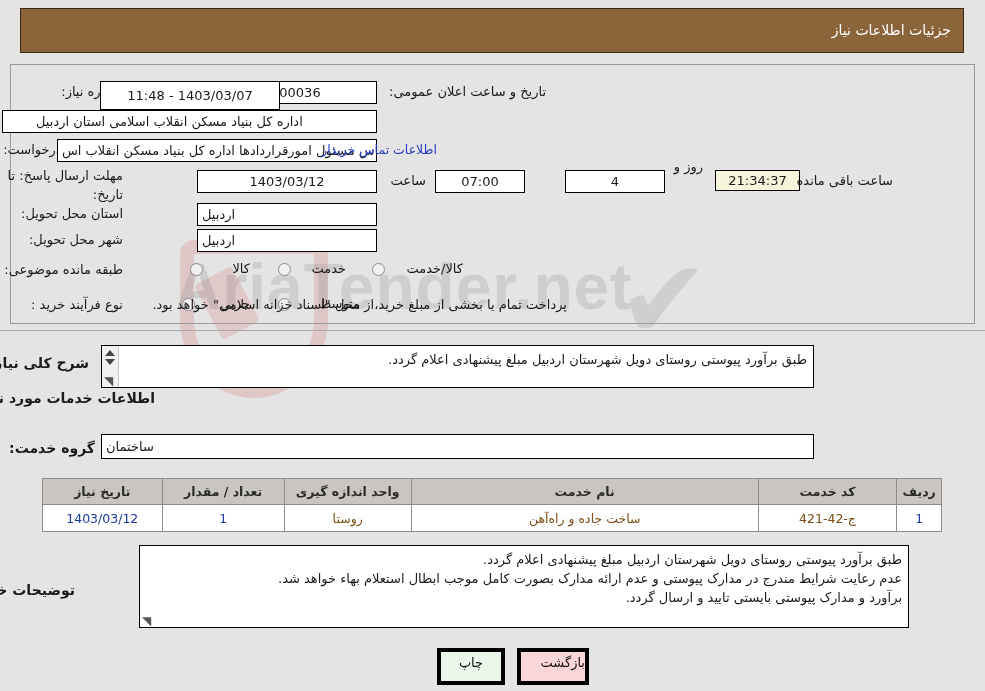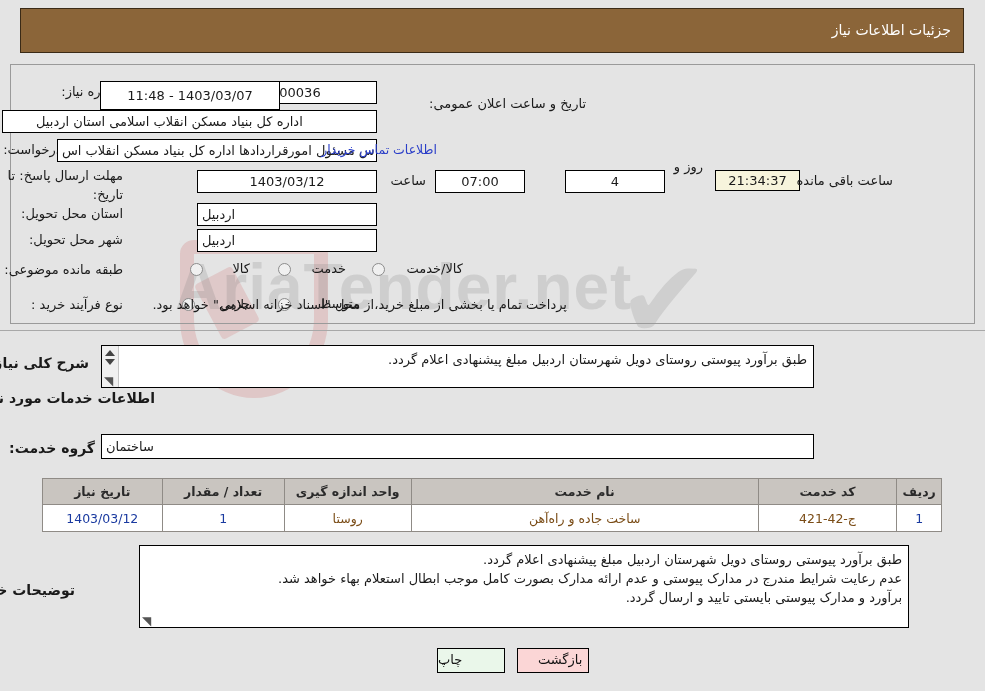--- a/index.html
+++ b/index.html
@@ -238,25 +238,25 @@
     text-align: center;
     white-space: nowrap;
   }
   .tbl td.num { color: #1a3aa0; }
   .tbl td.date { color: #1a3aa0; }
 
   
   .btn {
     position: absolute;
     box-sizing: border-box;
-    border: 1px solid #000000;
+    border: 4px solid #000000;
     font-size: 13px;
-    text-align: left;
+    text-align: center;
     line-height: 21px;
-    height: 25px;
+    height: 37px;
     z-index: 3;
     cursor: pointer;
     color: #111;
   }
   .btn-print  { background: #eaf7ea; }
   .btn-back   { background: #fbd6d6; }
 </style>
 </head>
 <body>
 
@@ -272,21 +272,21 @@
   <div class="titlebar">
     <div class="titlebar-text">جزئیات اطلاعات نیاز</div>
   </div>
 
   <div class="panel-top"></div>
   <div class="sep-line"></div>
 
   <div class="lbl" style="right:862px; top:84px;">شماره نیاز:</div>
   <div class="fld center" style="right:608px; top:81px; width:245px; height:23px;">1103005291000036</div>
 
-  <div class="lbl" style="right:399px; top:84px;margin-top:12px;">تاریخ و ساعت اعلان عمومی:</div>
+  <div class="lbl" style="right:439px; top:84px;">تاریخ و ساعت اعلان عمومی:</div>
   <div class="fld center" style="right:705px; top:81px; width:180px; height:29px; left:100px;">1403/03/07 - 11:48</div>
 
   <div class="lbl" style="right:862px; top:113px;">نام دستگاه خریدار:</div>
   <div class="fld right" style="right:608px; top:110px; width:375px; height:23px;padding-left:33px;">اداره کل بنیاد مسکن انقلاب اسلامی استان اردبیل</div>
 
   <div class="lbl" style="right:862px; top:142px;">ایجاد کننده درخواست:</div>
   <div class="fld right" style="right:608px; top:139px; width:320px; height:23px;">مهدی نجف زاده کارشناس مسئول امورقراردادها اداره کل بنیاد مسکن انقلاب اس</div>
   <a class="link" style="right:548px; top:142px;" href="#">اطلاعات تماس خریدار</a>
 
   <div class="lbl" style="right:862px; top:168px;">مهلت ارسال پاسخ: تا</div>

